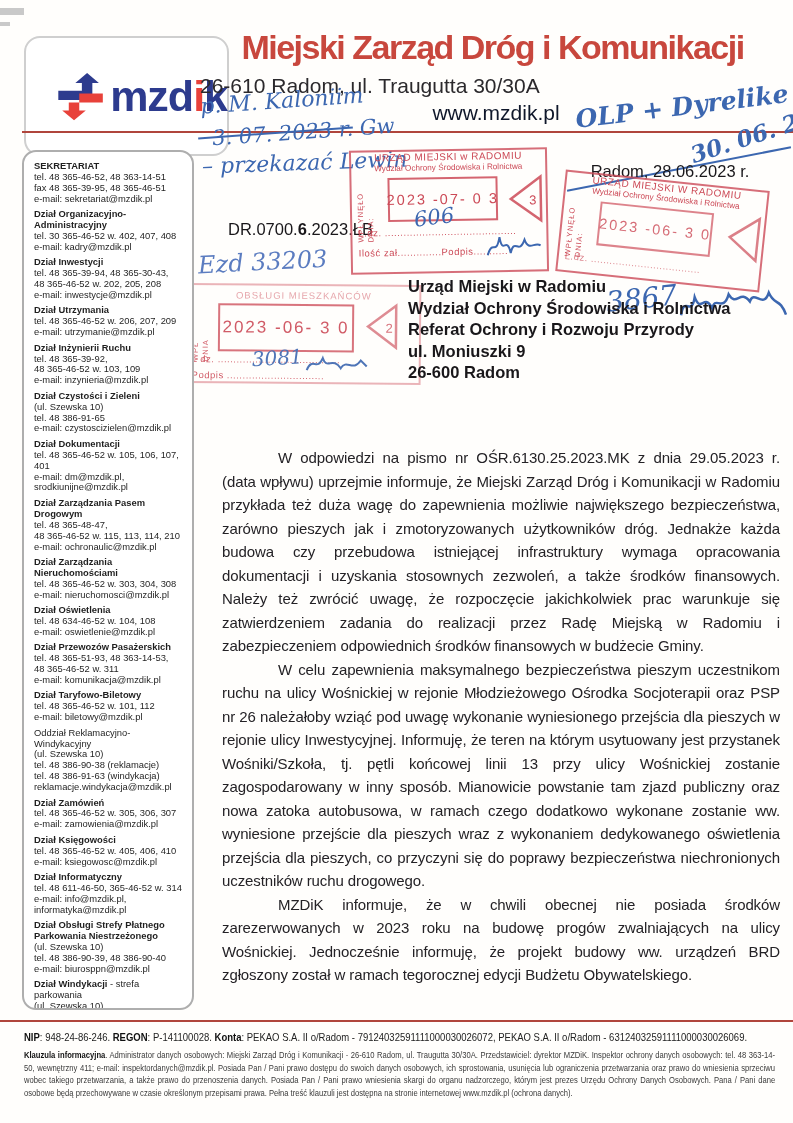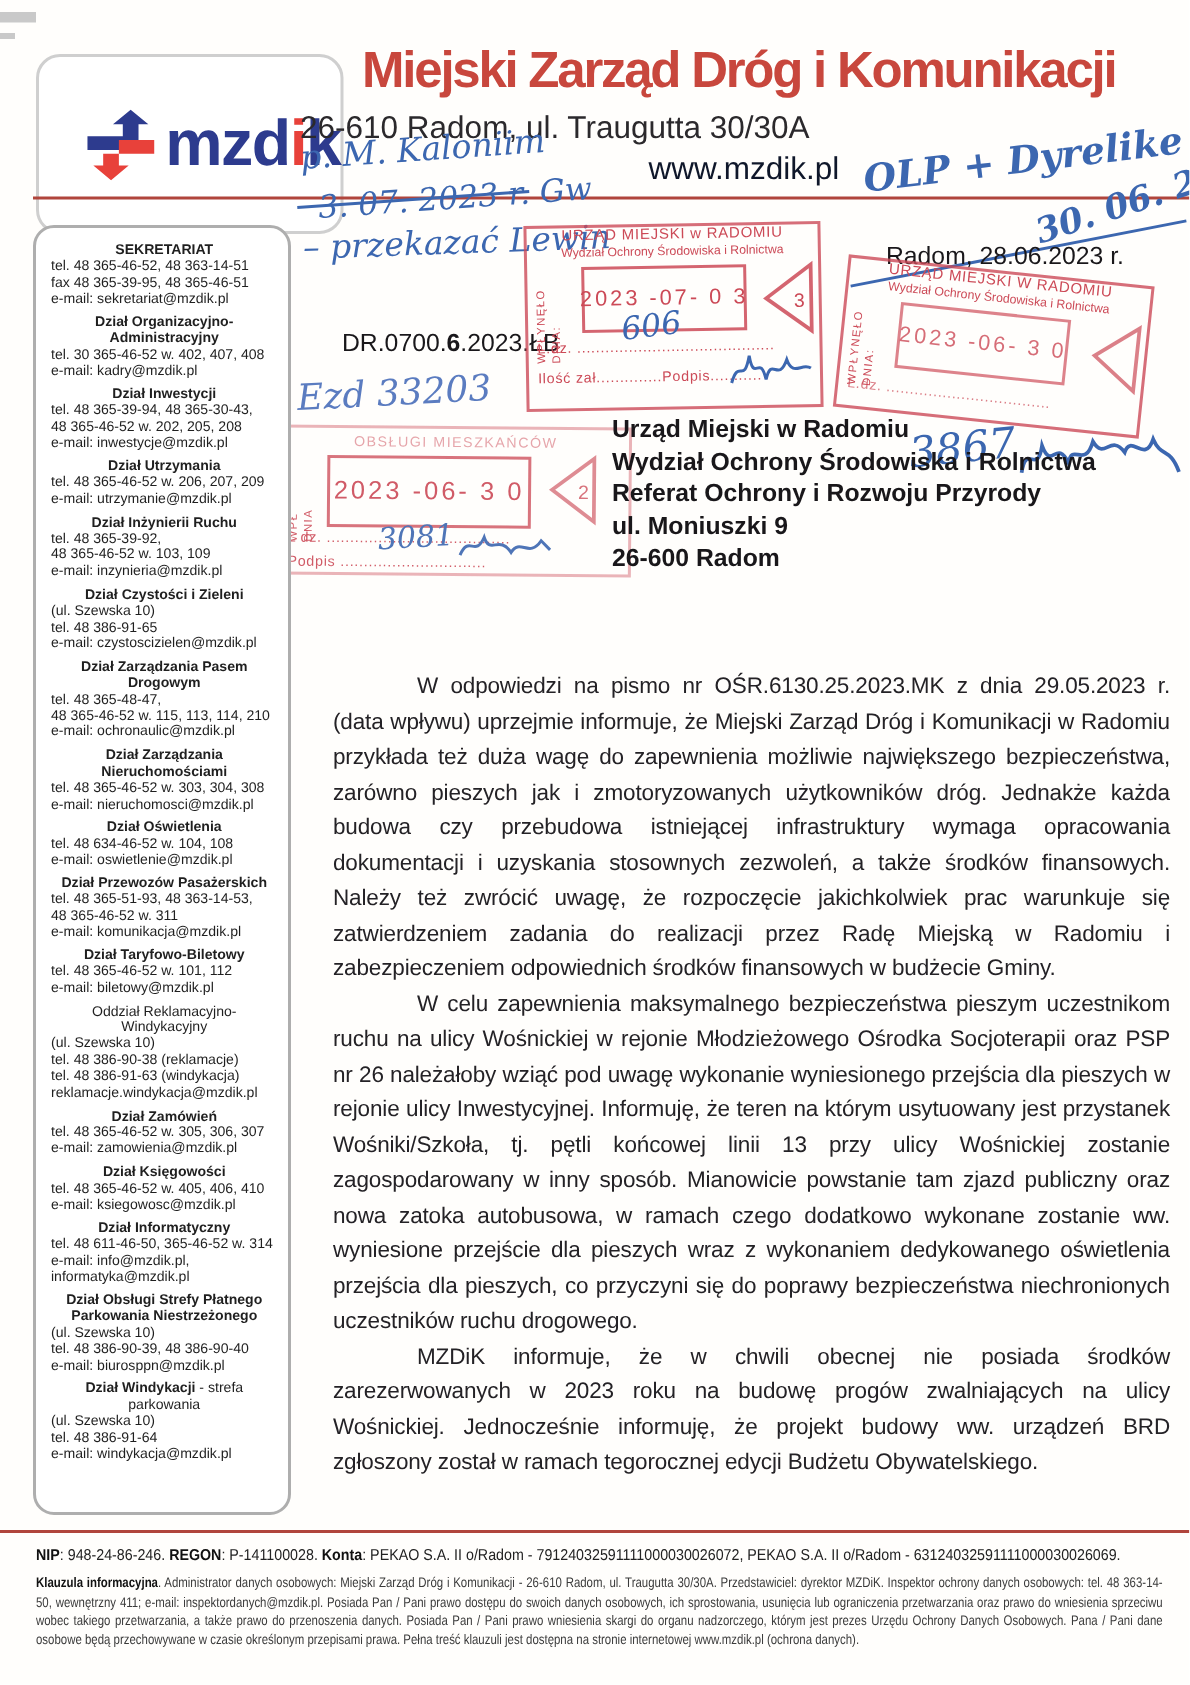--- a/index.html
+++ b/index.html
@@ -33,21 +33,21 @@
   .place-date{position:absolute;left:575px;top:162px;width:190px;text-align:center;
               font-size:16.5px;color:#19171a;}
   .ref-number{position:absolute;left:228px;top:176px;font-size:16.5px;color:#19171a;margin-top:44px;}
 
   
   .sidebar{position:absolute;left:22px;top:150px;width:172px;height:860px;
            border:2px solid #aeaeae;border-radius:14px;background:#fff;
            box-sizing:border-box;padding:9px 7px 6px 10px;overflow:hidden;
            font-size:9.4px;line-height:10.9px;color:#1f1f1f;}
   .sb-sec{margin-bottom:4.5px;}
-  .sb-title{font-weight:bold;text-align:center;}
+  .sb-title{font-weight:bold;}
   .sb-title.plain b{font-weight:normal;}
   .sb-suffix{font-weight:normal;}
   .sb-body{white-space:pre-line;}
 
   
   .stamp{position:absolute;color:#cc4a57;}
   .stamp .frame{position:absolute;inset:0;border:2.5px solid rgba(204,74,87,.8);}
   .st-l1{position:absolute;left:0;right:0;top:2px;text-align:center;font-size:10px;letter-spacing:.5px;white-space:nowrap;}
   .st-l2{position:absolute;left:0;right:0;top:14px;text-align:center;font-size:8.2px;white-space:nowrap;}
   .st-vert{position:absolute;display:flex;gap:1px;}
@@ -211,20 +211,26 @@
 48 365-46-52 w. 103, 109
 e-mail: inzynieria@mzdik.pl</div>
     </div>
     <div class="sb-sec">
       <div class="sb-title"><b>Dział Czystości i Zieleni</b></div>
       <div class="sb-body">(ul. Szewska 10)
 tel. 48 386-91-65
 e-mail: czystoscizielen@mzdik.pl</div>
     </div>
     <div class="sb-sec">
+      <div class="sb-title"><b>Dział Dokumentacji</b></div>
+      <div class="sb-body">tel. 48 365-46-52 w. 105, 106, 107, 401
+e-mail: dm@mzdik.pl,
+srodkiunijne@mzdik.pl</div>
+    </div>
+    <div class="sb-sec">
       <div class="sb-title"><b>Dział Zarządzania Pasem Drogowym</b></div>
       <div class="sb-body">tel. 48 365-48-47,
 48 365-46-52 w. 115, 113, 114, 210
 e-mail: ochronaulic@mzdik.pl</div>
     </div>
     <div class="sb-sec">
       <div class="sb-title"><b>Dział Zarządzania Nieruchomościami</b></div>
       <div class="sb-body">tel. 48 365-46-52 w. 303, 304, 308
 e-mail: nieruchomosci@mzdik.pl</div>
     </div>

